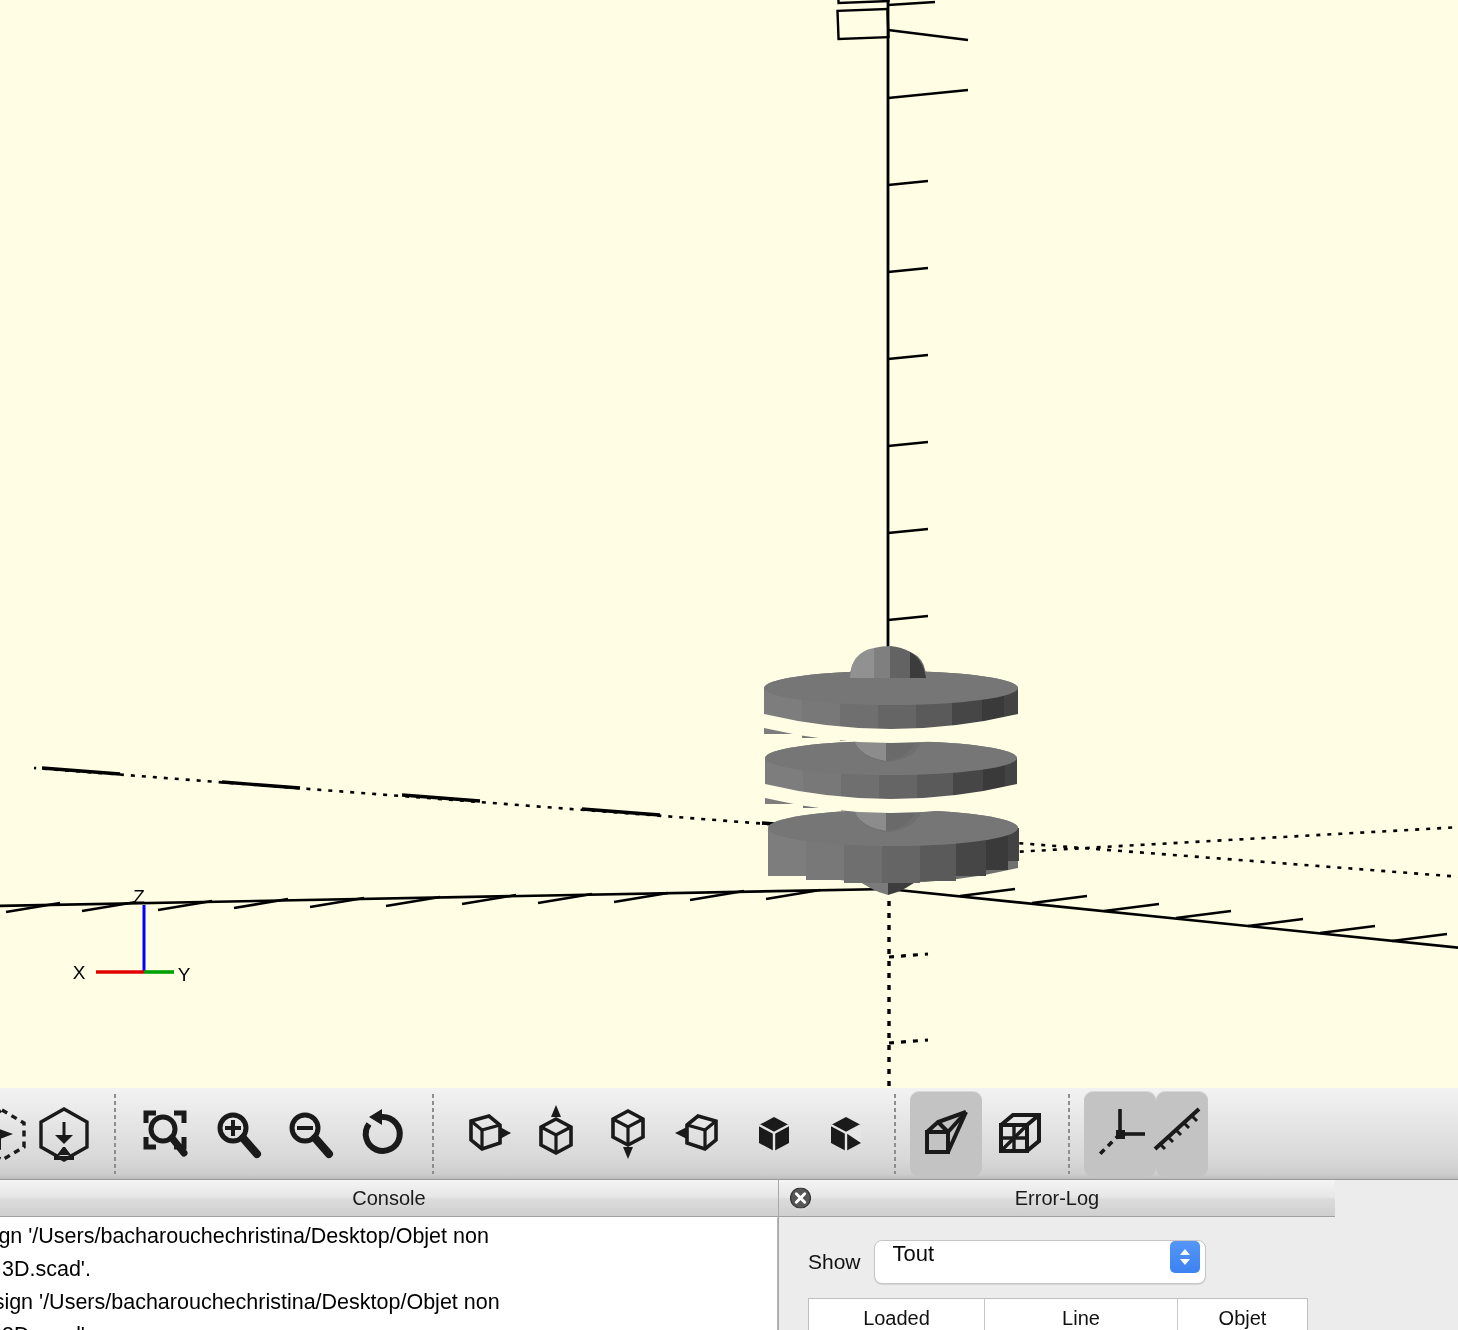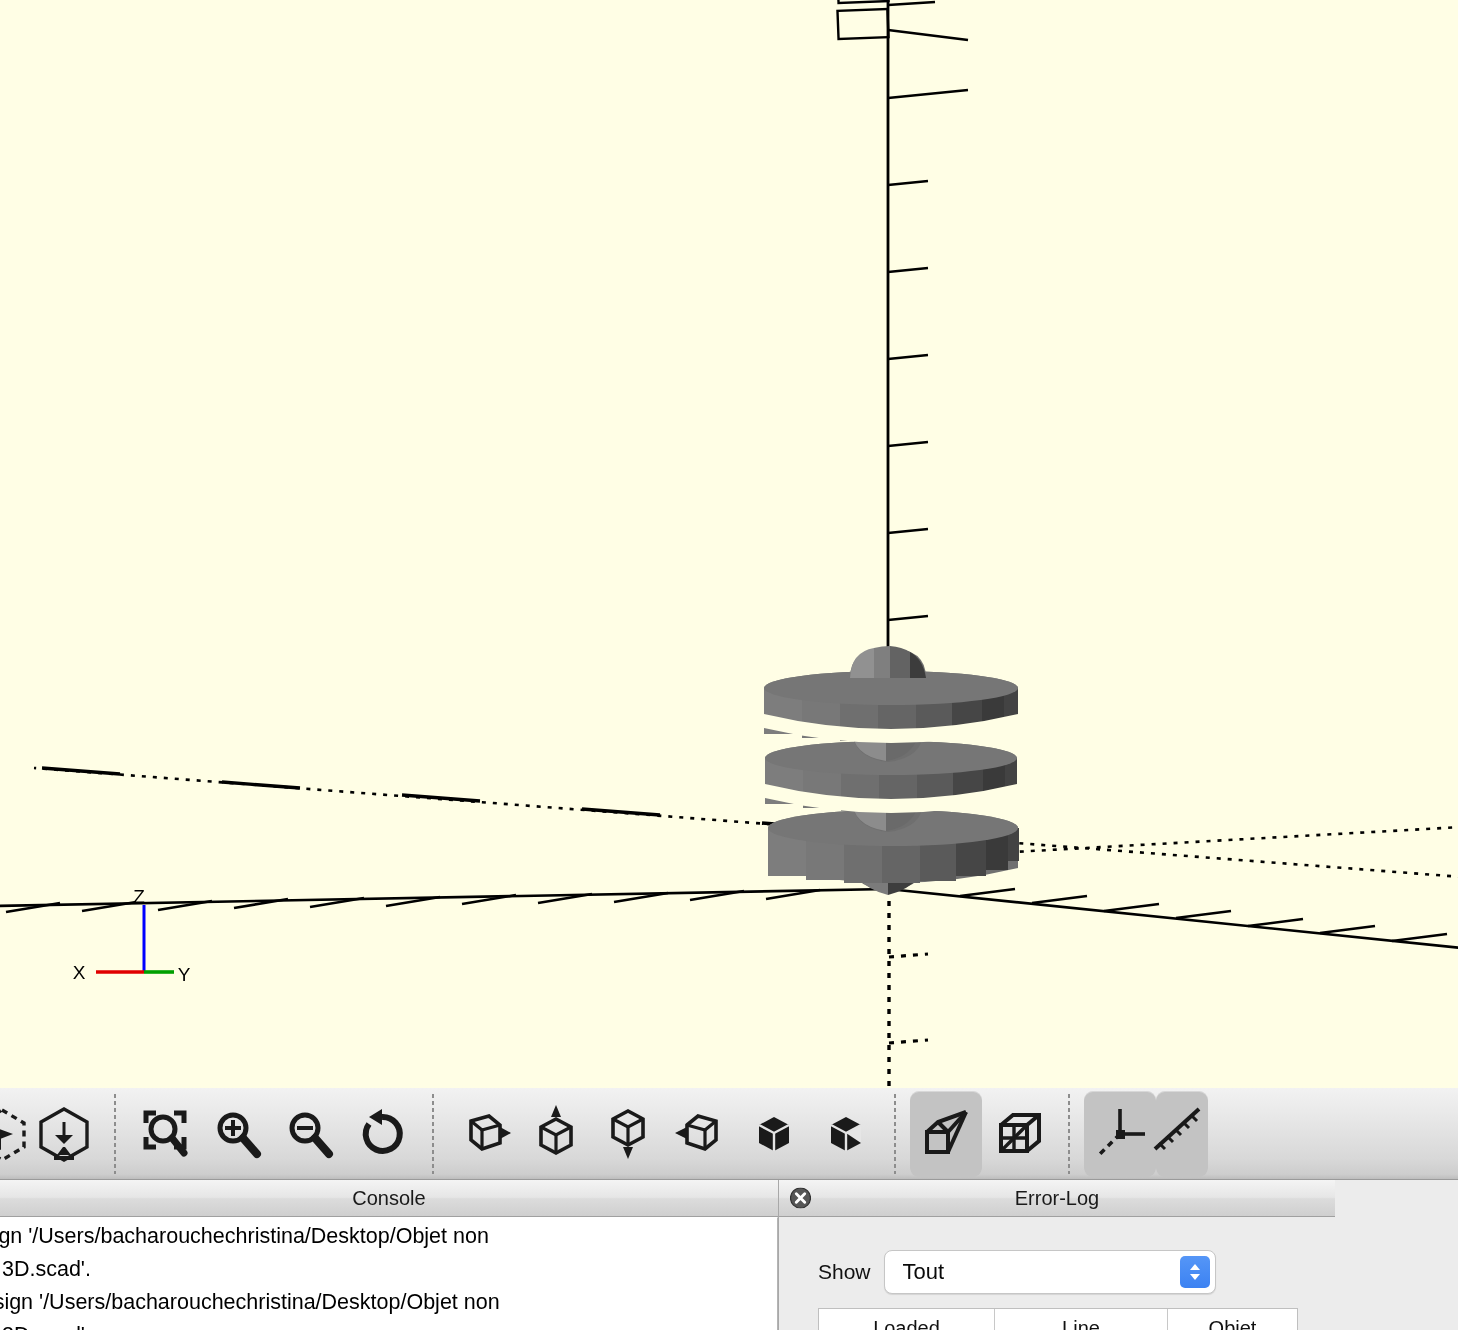--- a/index.html
+++ b/index.html
@@ -142,21 +142,21 @@
     white-space: nowrap;
     margin-left: -108px;
   }
   #console-text div { height: 33px; }
 
   
   #errorlog-body {
     flex: 1 1 auto;
     background: #ececec;
     position: relative;
-    padding: 17px;
+    padding: 7px;
     overflow: hidden;
   }
   .show-row {
     display: flex;
     align-items: center;
     padding: 16px 0 0 22px;
   }
   .show-label {
     font-size: 21px;
     color: #111;
@@ -164,21 +164,20 @@
   }
   .select-box {
     position: relative;
     width: 330px;
     height: 42px;
     background: #ffffff;
     border: 1px solid #c6c6c6;
     border-radius: 8px;
     box-shadow: 0 1px 1px rgba(0,0,0,0.10);
     display: flex;
-    align-items: center;
     cursor: default;
   }
   .select-value {
     font-size: 22px;
     color: #0a0a0a;
     padding-left: 18px;
     flex: 1 1 auto;
   }
   .stepper {
     width: 30px;

